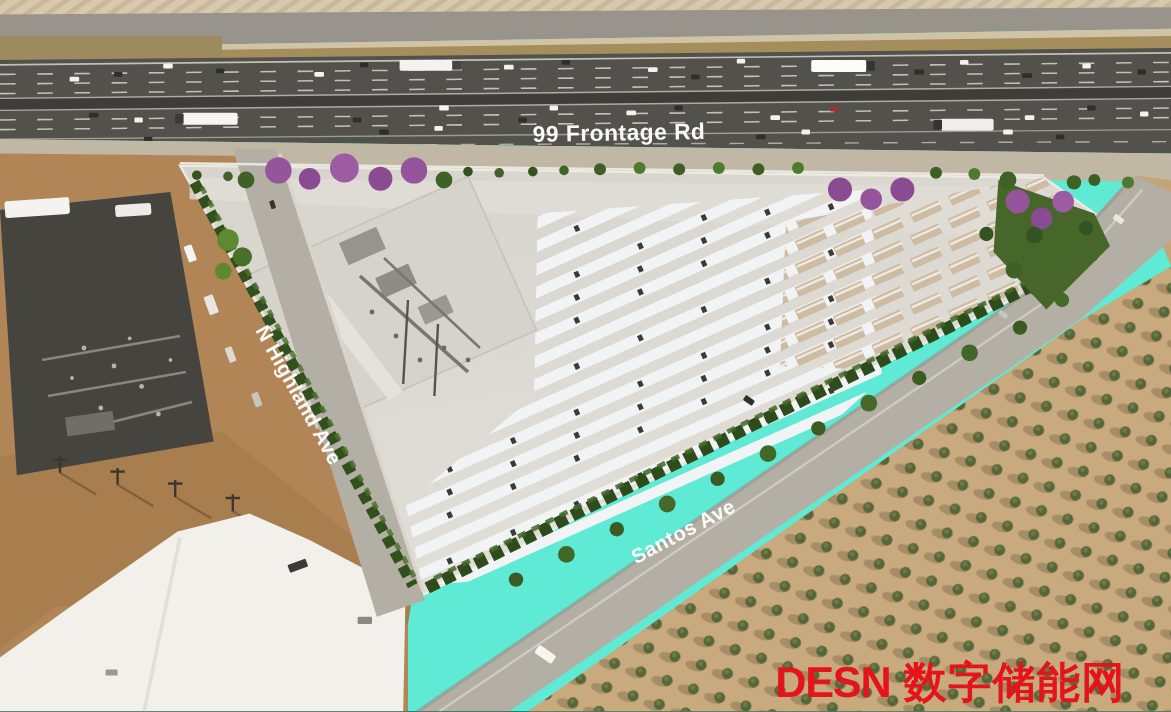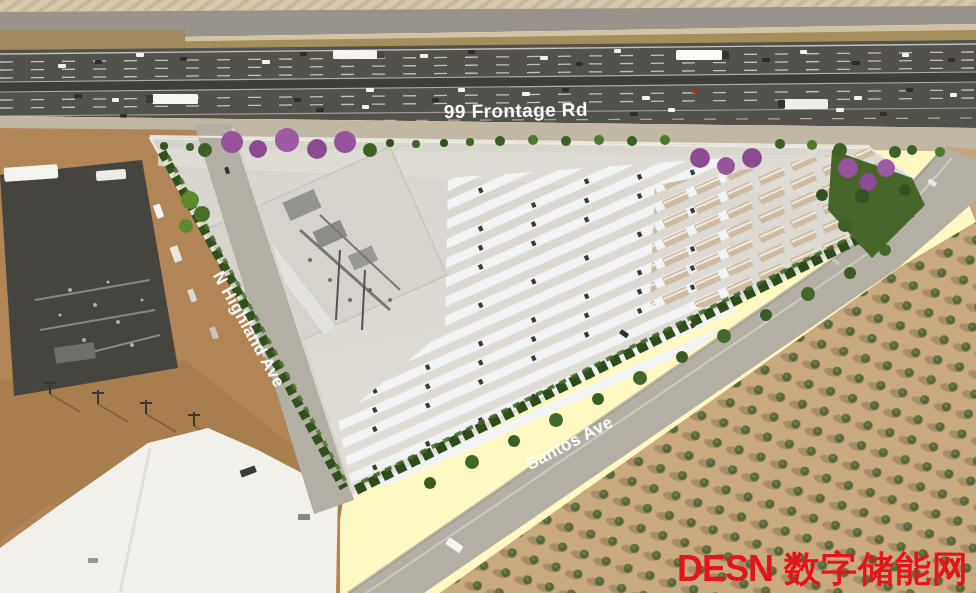--- a/index.html
+++ b/index.html
@@ -1,27 +1,27 @@
 <!DOCTYPE html>
 <html><head>
 <meta charset="utf-8">
 <style>
   html,body{margin:0;padding:0;background:#222;}
   .stage{
     position:relative;width:976px;height:593px;overflow:hidden;
-    background:#fef9c3;
+    background:#5eead4;
     font-family:"Liberation Sans",sans-serif;
   }
   .stage svg{position:absolute;left:0;top:0;}
   .road-label{
     fill:#ffffff;opacity:.96;font-weight:600;letter-spacing:.4px;
     font-family:"Liberation Sans",sans-serif;
   }
   .watermark{
-    position:absolute;right:7px;bottom:6px;
+    position:absolute;right:38px;bottom:6px;
     color:#e3141a;font-weight:900;font-size:36px;line-height:1;
     letter-spacing:-1px;white-space:nowrap;
     font-family:"Liberation Sans","DejaVu Sans",sans-serif;
   }
   .watermark .wm-cn{margin-left:11px;letter-spacing:1px;font-weight:900;}
 </style>
 </head>
 <body>
 
 <div class="stage">

